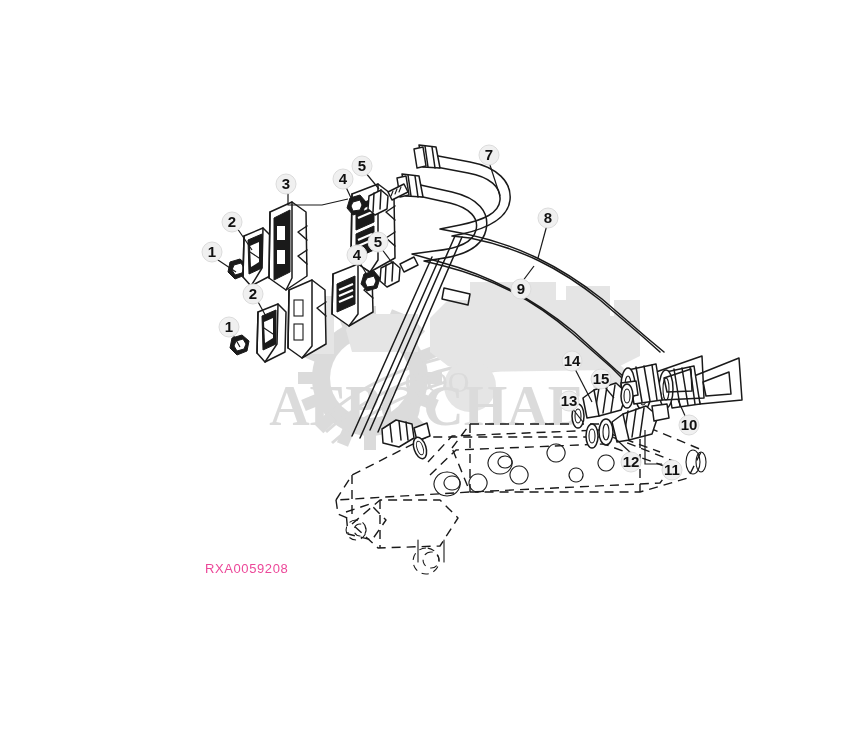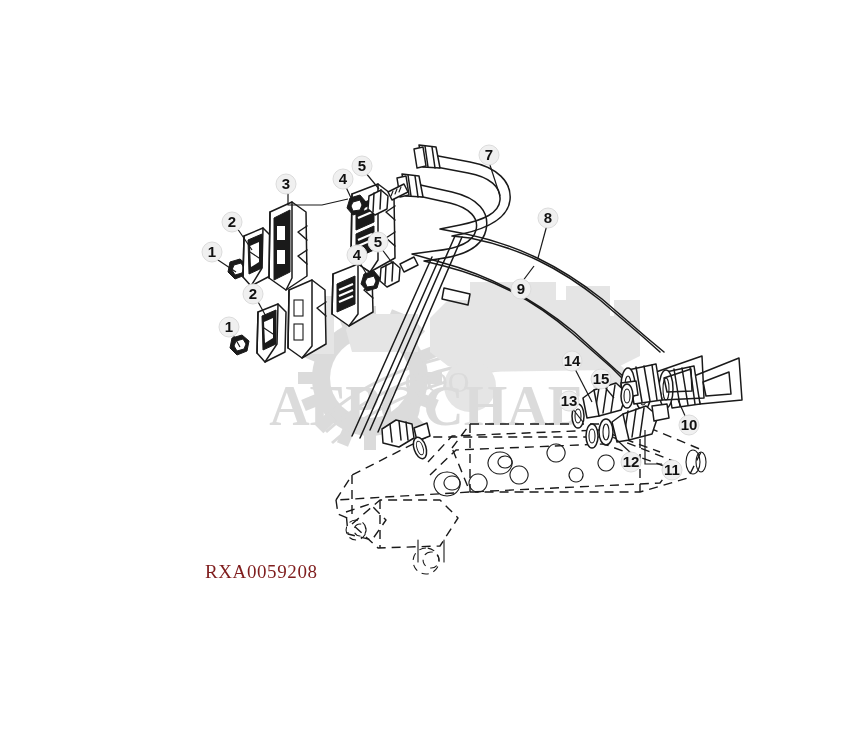--- a/index.html
+++ b/index.html
@@ -23,24 +23,24 @@
     left: 0;
     top: 0;
     width: 841px;
     height: 731px;
     display: block;
   }
   .partnum {
     position: absolute;
     left: 205px;
     top: 561px;
-    font-family: Liberation Serif, serif;
-    font-size: 19px;
+    font-family: Liberation Sans, sans-serif;
+    font-size: 13px;
     letter-spacing: 0.6px;
-    color: #7f1d1d;
+    color: #ec4899;
     white-space: nowrap;
   }
 </style>
 </head>
 <body>
 
 <div id="page">
 
   <svg id="diagram-svg" viewBox="0 0 841 731">
     <defs>

